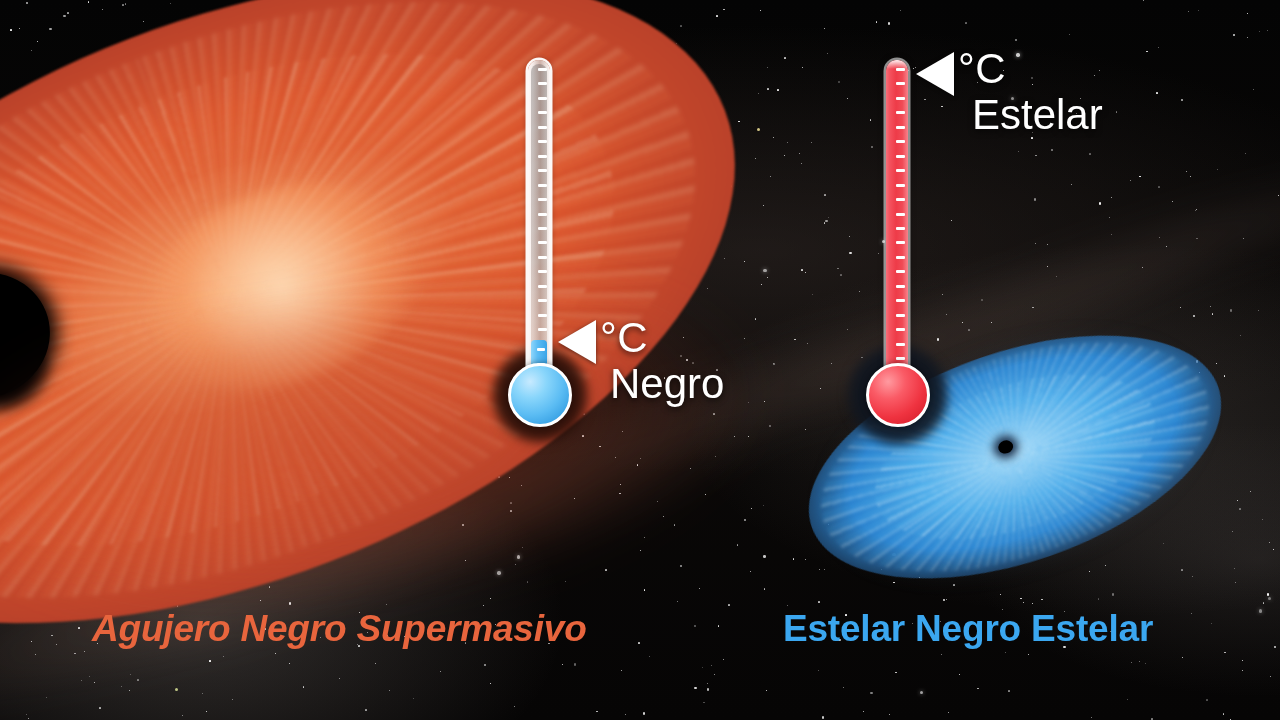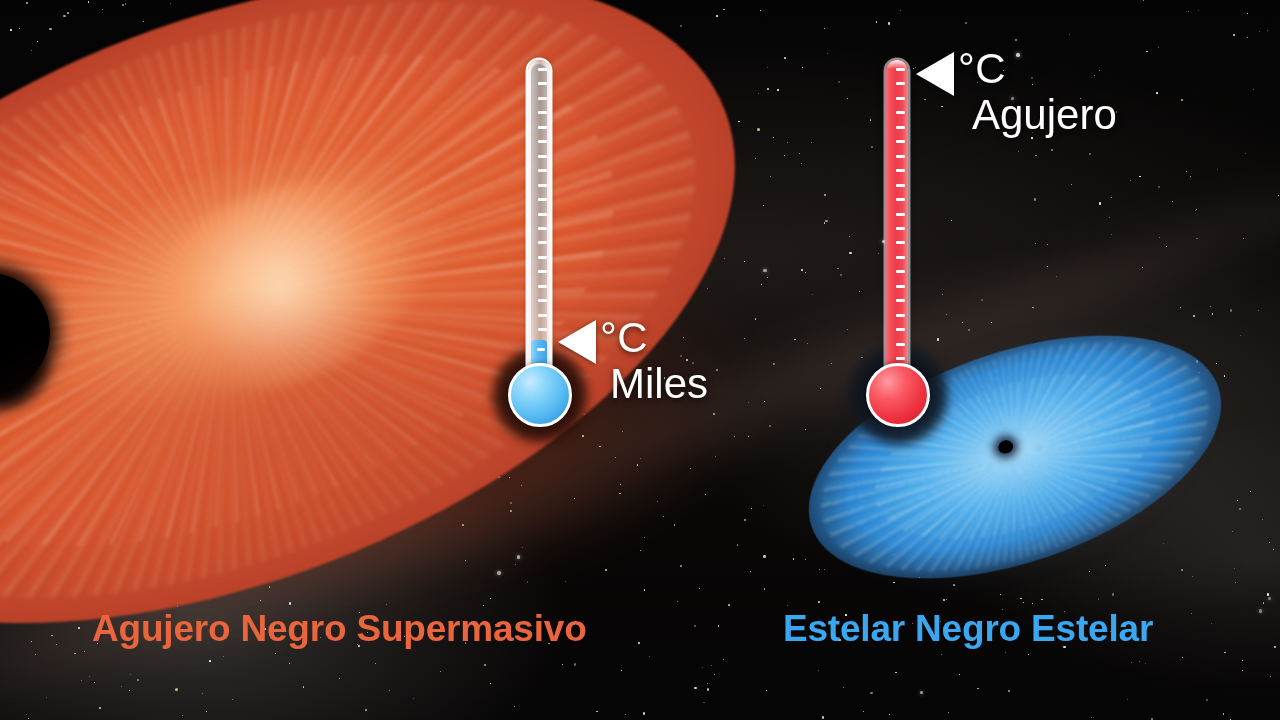--- a/index.html
+++ b/index.html
@@ -852,21 +852,21 @@
     <div class="liquid-ticks" id="ticks-cool-liquid">
         <div class="tick " style="top: 0px;"></div>
         <div class="tick " style="top: 15.3333px;"></div>
         <div class="tick " style="top: 30.6667px;"></div>
       </div>
     <div class="bulb"></div>
   </div>
   <div class="pointer pointer-cool"></div>
   <div class="readout readout-cool">
     <span class="deg">°C</span>
-    <span class="scale">Miles</span>
+    <span class="scale">Negro</span>
   </div>
 
   <div class="thermo thermo-hot">
     <div class="thermo-shadow"></div>
     <div class="stem">
       <div class="stem-cap"></div>
       <div class="stem-ticks" id="ticks-hot">
           <div class="tick " style="top: 0px;"></div>
           <div class="tick " style="top: 14.4545px;"></div>
           <div class="tick " style="top: 28.9091px;"></div>
@@ -889,19 +889,19 @@
           <div class="tick " style="top: 274.636px;"></div>
           <div class="tick " style="top: 289.091px;"></div>
           <div class="tick " style="top: 303.545px;"></div>
         </div>
     </div>
     <div class="bulb"></div>
   </div>
   <div class="pointer pointer-hot"></div>
   <div class="readout readout-hot">
     <span class="deg">°C</span>
-    <span class="scale">Agujero</span>
+    <span class="scale">Estelar</span>
   </div>
 
-  <div class="caption caption-left" style="color: rgb(232, 101, 61);">Agujero Negro Supermasivo</div>
+  <div class="caption caption-left" style="color: rgb(232, 101, 61); font-style: italic;">Agujero Negro Supermasivo</div>
   <div class="caption caption-right" style="color: rgb(59, 167, 240);">Estelar Negro Estelar</div>
 
 </div>
 
 </body></html>

